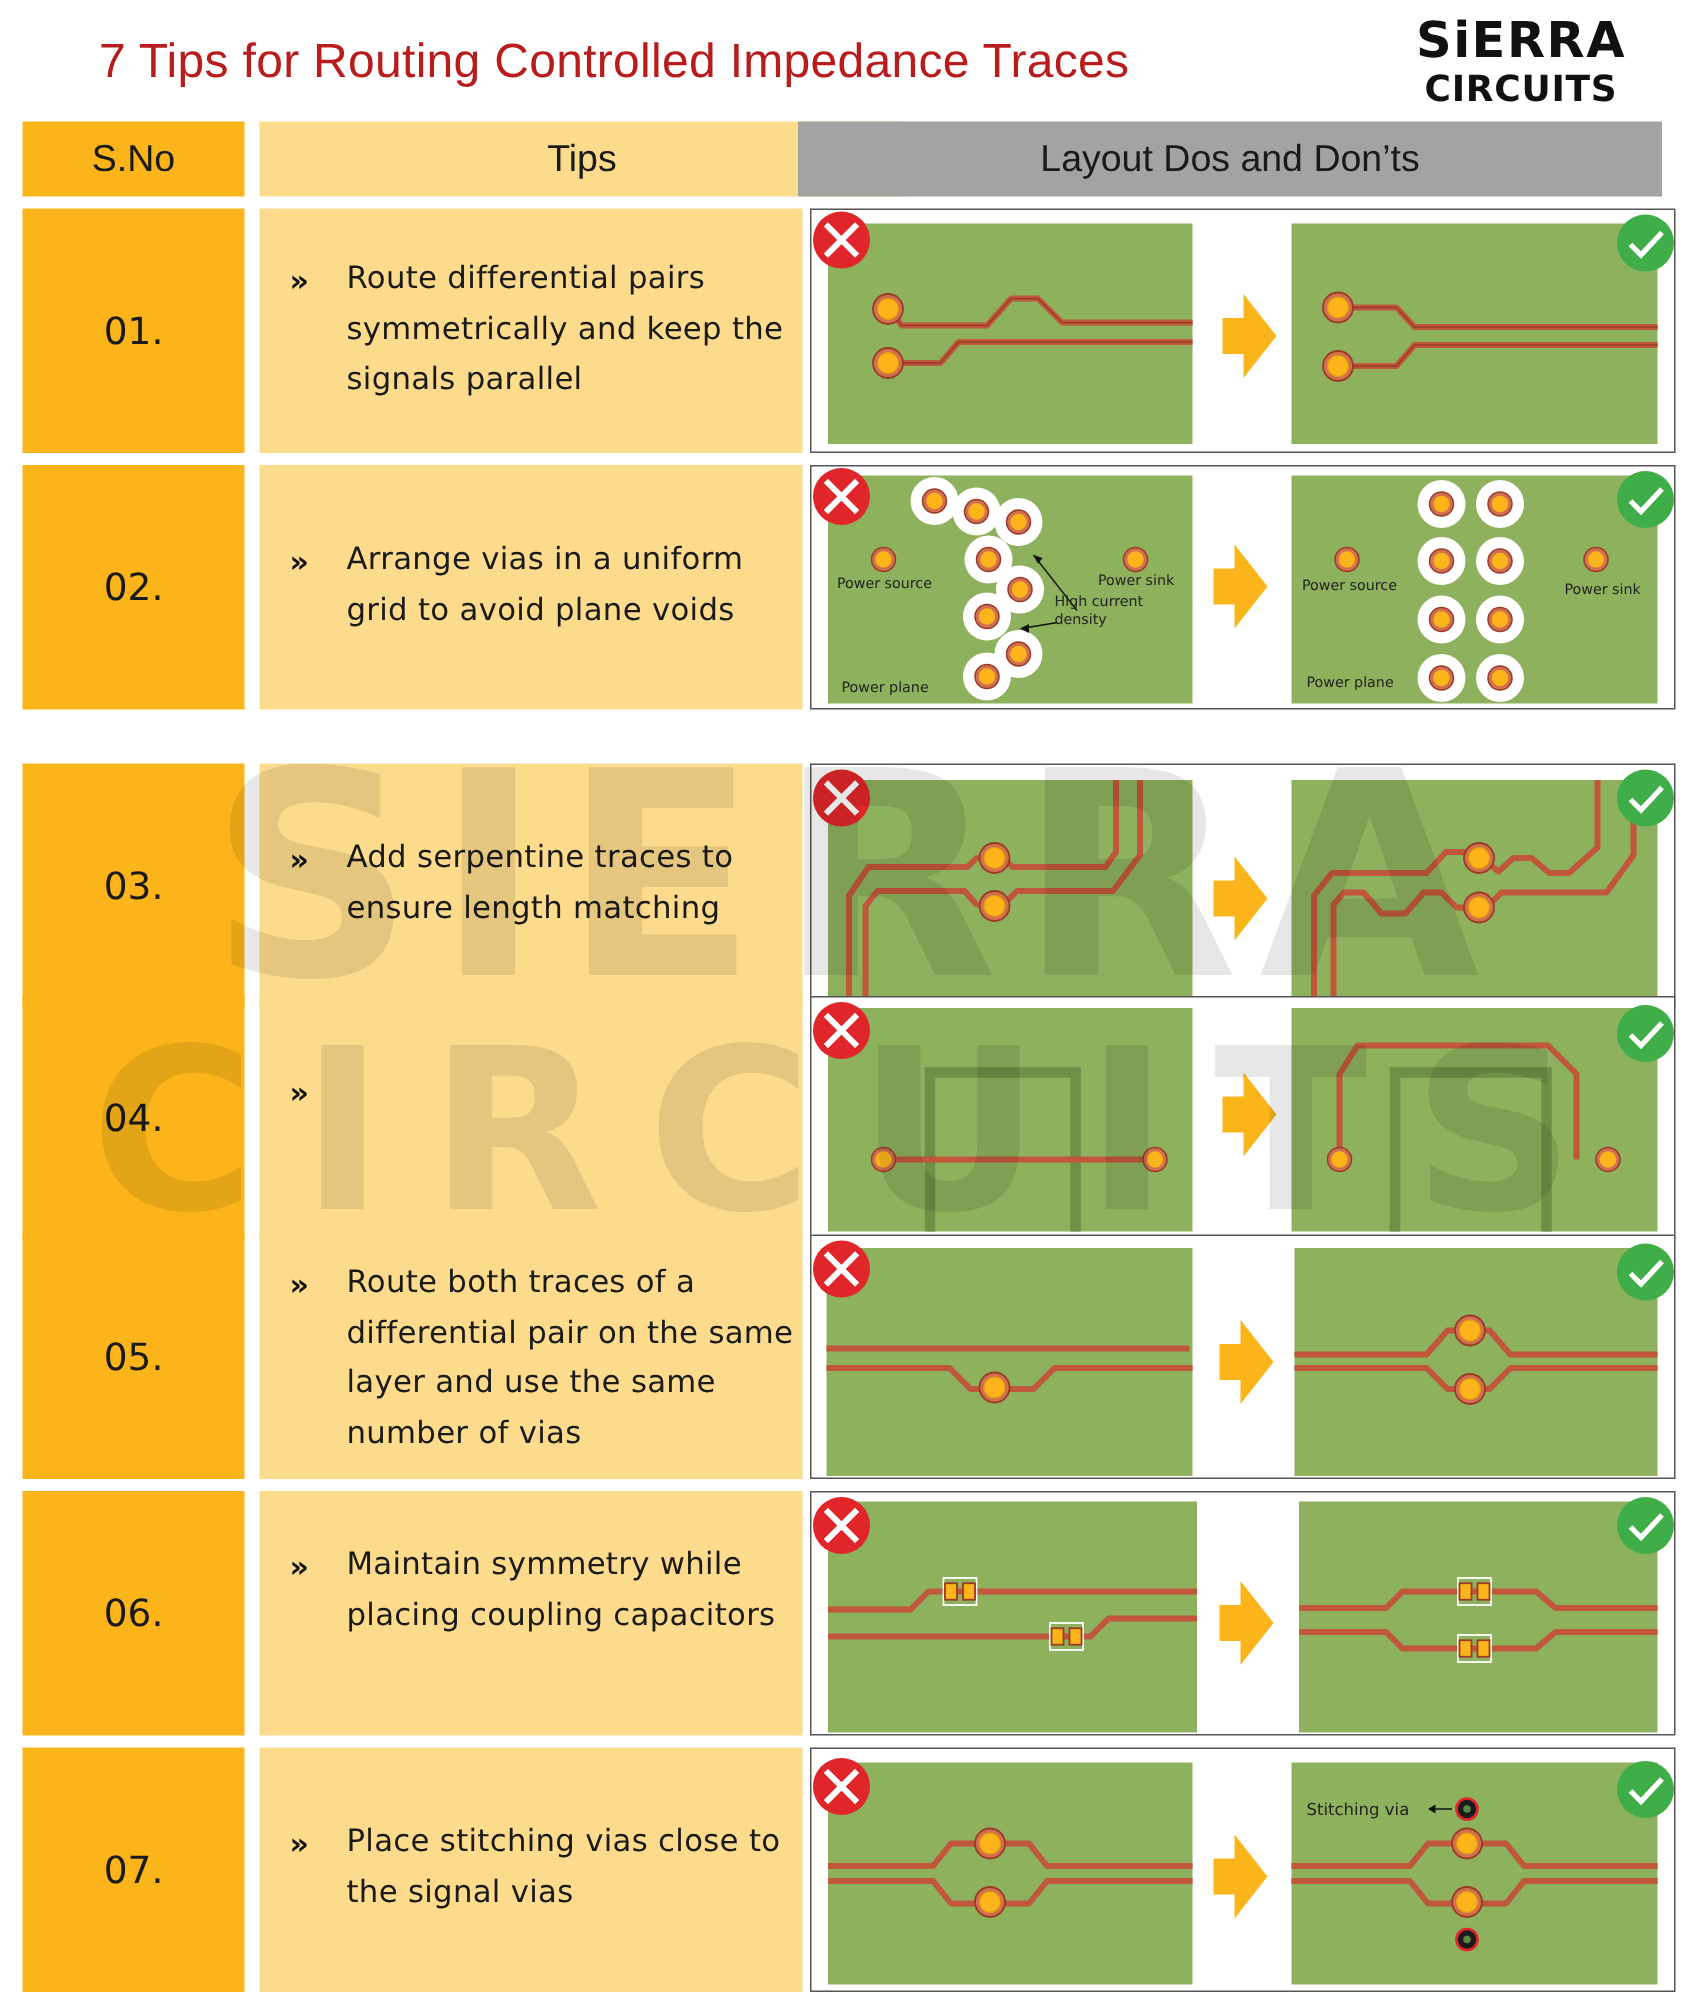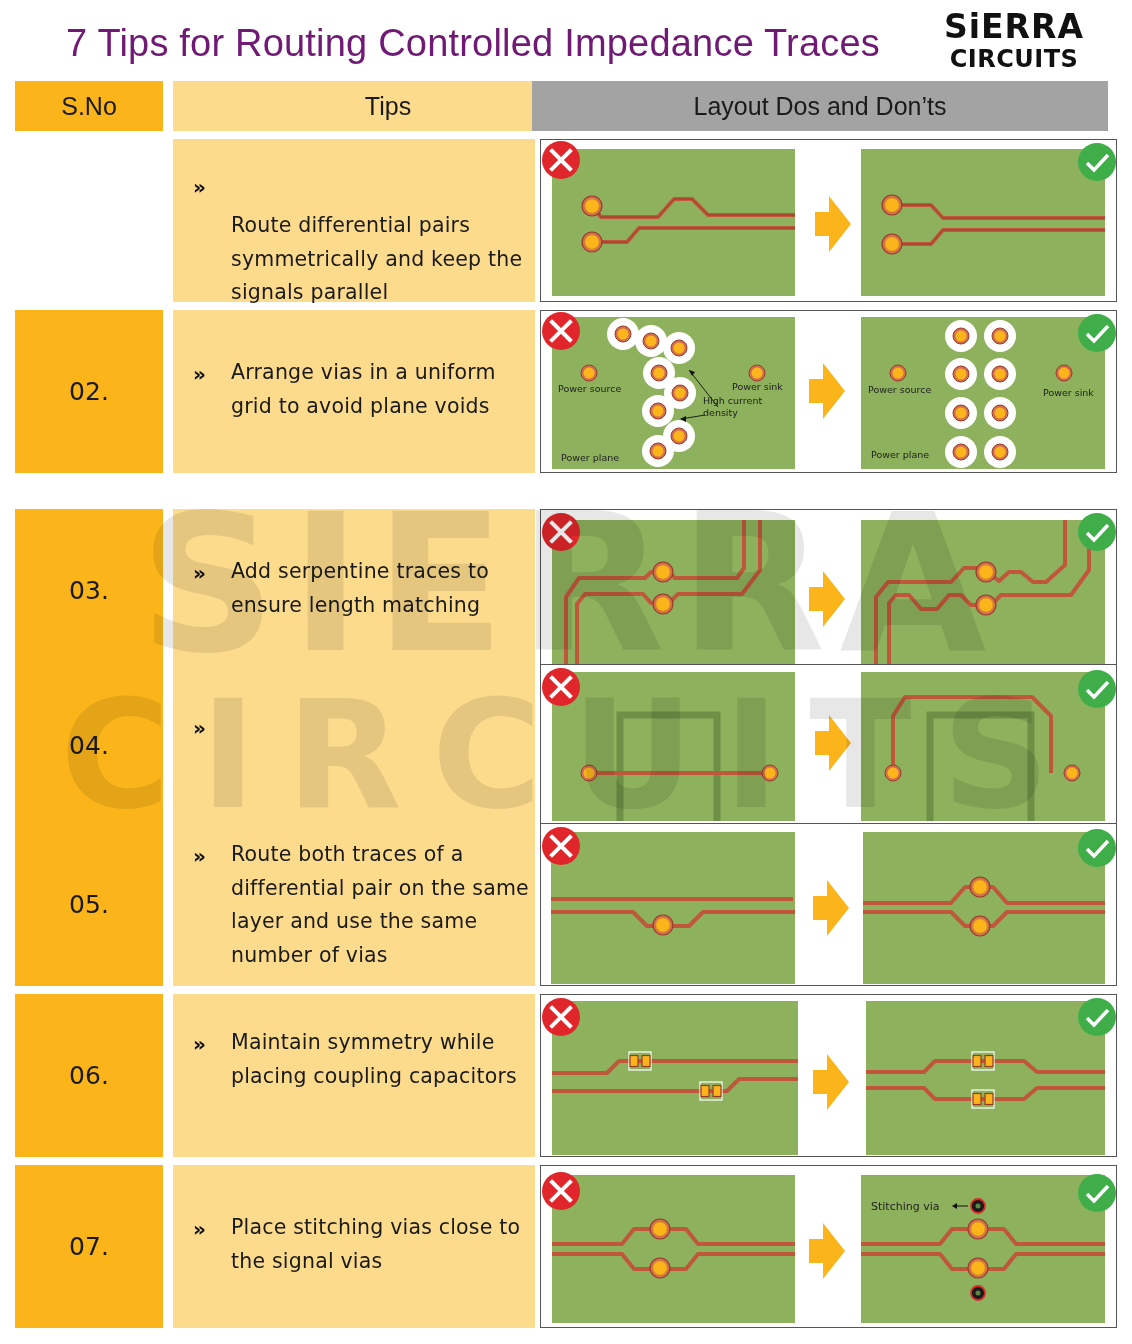--- a/index.html
+++ b/index.html
@@ -1,19 +1,19 @@
 <!DOCTYPE html>
 <html><head>
 <meta charset="utf-8">
 <style>
   * { box-sizing: border-box; margin: 0; padding: 0; }
   html, body { width: 1132px; height: 1344px; background: #ffffff; overflow: hidden; }
   body { position: relative; font-family: "DejaVu Sans", sans-serif; color: #1a1a1a; }
 
-  .title { position: absolute; left: 66px; top: 22px; font-size: 38px; font-weight: normal; letter-spacing: 0.2px; color: #701a75; font-family: "Liberation Sans", sans-serif; }
+  .title { position: absolute; left: 66px; top: 22px; font-size: 32px; font-weight: normal; letter-spacing: 0.2px; color: #b91c1c; font-family: "Liberation Sans", sans-serif; }
   .logo { position: absolute; left: 924px; top: 8px; width: 180px; text-align: center; }
   .logo .l1 { font-family: "DejaVu Sans", sans-serif; font-weight: bold; font-size: 33px; letter-spacing: 1px; line-height: 38px; color: #111; }
   .logo .l2 { font-family: "DejaVu Sans", sans-serif; font-weight: bold; font-size: 24px; letter-spacing: 0.5px; line-height: 26px; color: #111; }
 
   .hdr { position: absolute; top: 81px; height: 50px; display: flex; align-items: center; justify-content: center; font-size: 25px; font-family: Liberation Sans, sans-serif; color: #1a1a1a; }
   .hdr.sno { left: 15px; width: 148px; background: #fbb51a; }
   .hdr.tips { left: 173px; width: 430px; background: #fddb8d; }
   .hdr.layout { left: 532px; width: 576px; background: #a3a3a3; }
 
   .row { position: absolute; left: 0; width: 1132px; height: 163px; }
@@ -73,23 +73,24 @@
     </g>
     <g id="cap">
       <rect x="-11" y="-9" width="22" height="18" fill="none" stroke="#ffffff" stroke-width="1.2"></rect>
       <rect x="-10" y="-5.5" width="8" height="11" fill="#fbb51a" stroke="#9c3a28" stroke-width="1.2"></rect>
       <rect x="2" y="-5.5" width="8" height="11" fill="#fbb51a" stroke="#9c3a28" stroke-width="1.2"></rect>
     </g>
   </defs>
 </svg>
 
 <div class="row" style="top:139px;">
+  <div class="num">01.</div>
   <div class="tip">
     <span class="bullet" style="top:36px;">»</span>
-    <div class="text" style="top:30px;margin-top:40px;">Route differential pairs symmetrically and keep the signals parallel</div>
+    <div class="text" style="top:30px;">Route differential pairs symmetrically and keep the signals parallel</div>
   </div>
   <div class="panel">
     <svg width="577" height="163">
       <rect x="11" y="9" width="243" height="147" fill="#8db15c"></rect>
       <rect x="320" y="9" width="244" height="147" fill="#8db15c"></rect>
       <g stroke="#c0573b" stroke-width="4" fill="none" stroke-linejoin="round">
         <path d="M52,66 L60,77 L117,77 L133,59 L151,59 L167,75 L254,75"></path>
         <path d="M52,102 L86,102 L98,88 L254,88"></path>
         <path d="M351,65 L390,65 L402,78 L564,78"></path>
         <path d="M351,104 L390,104 L402,90 L564,90"></path>

